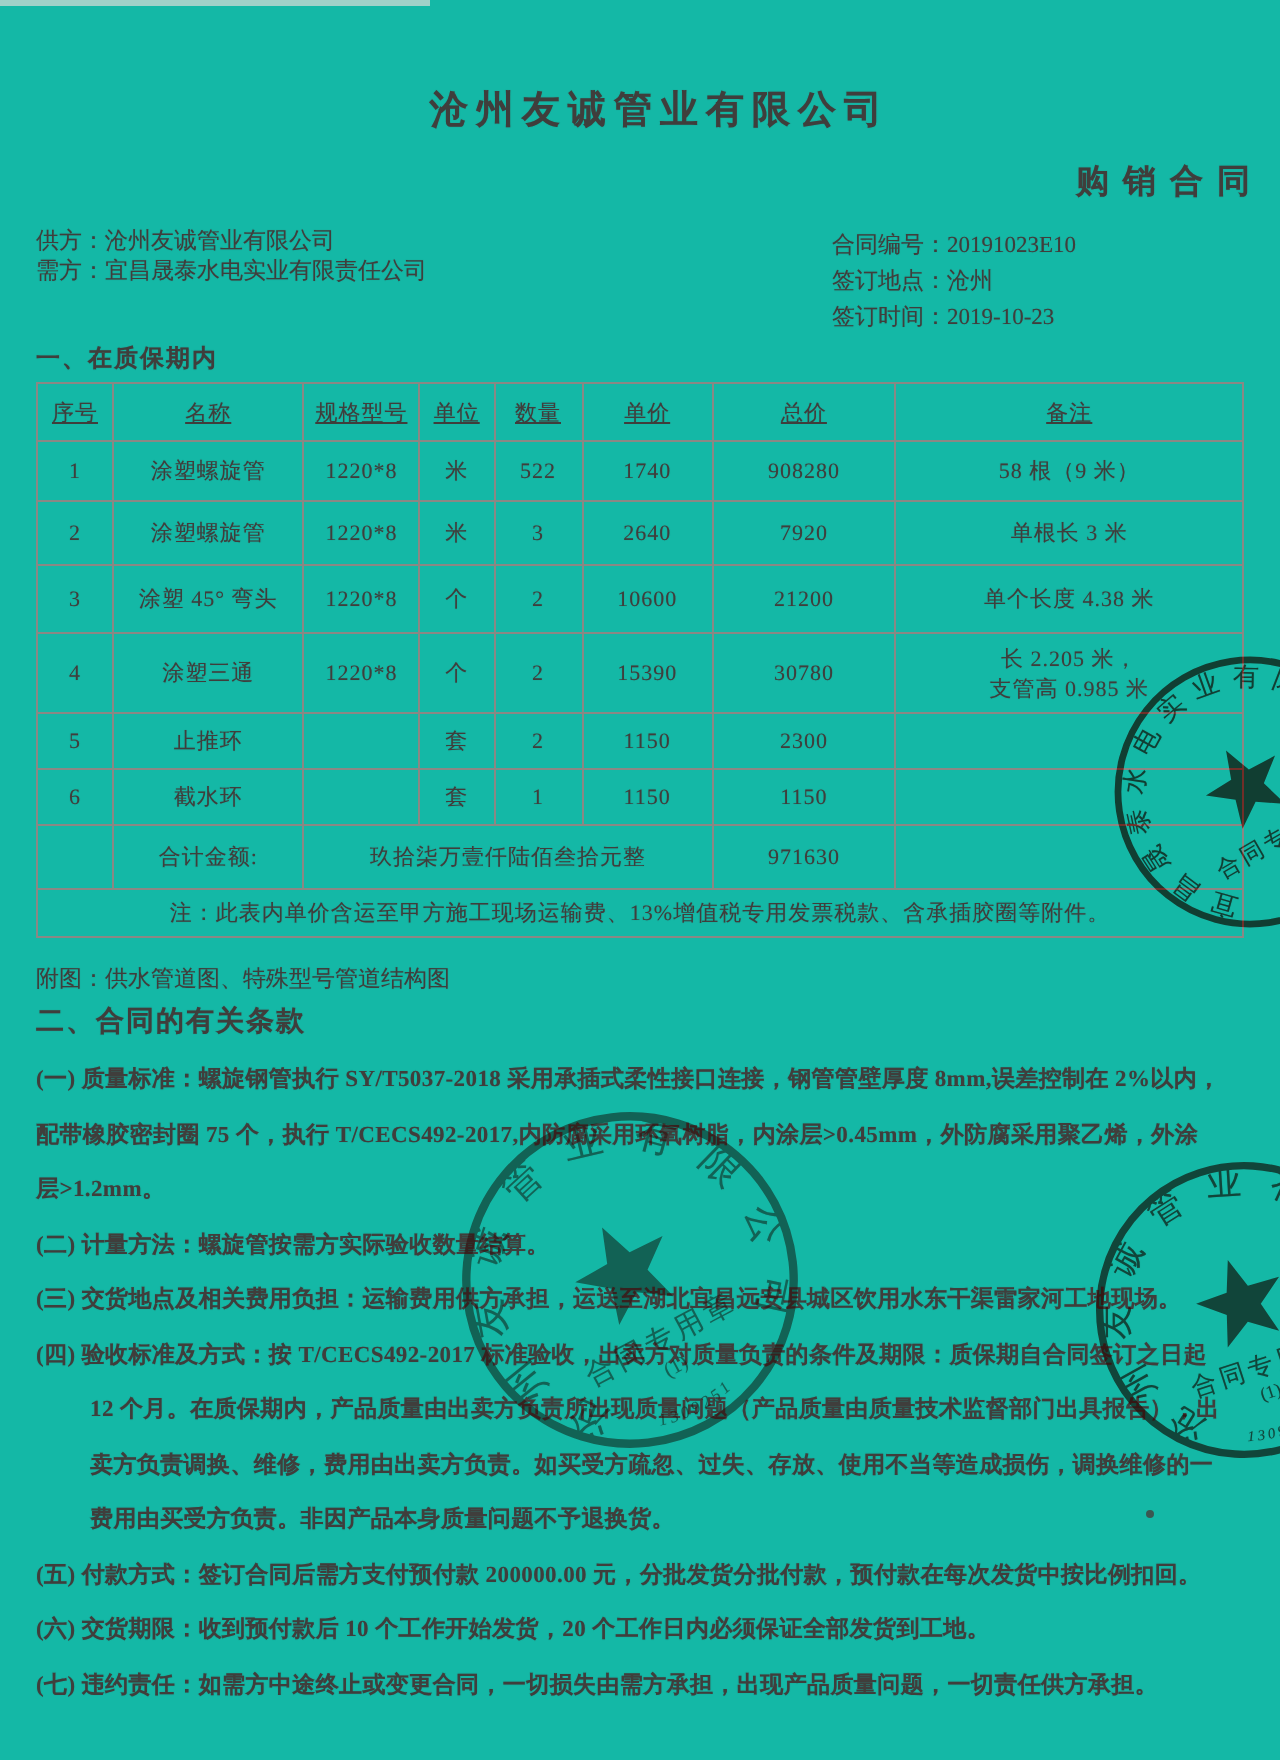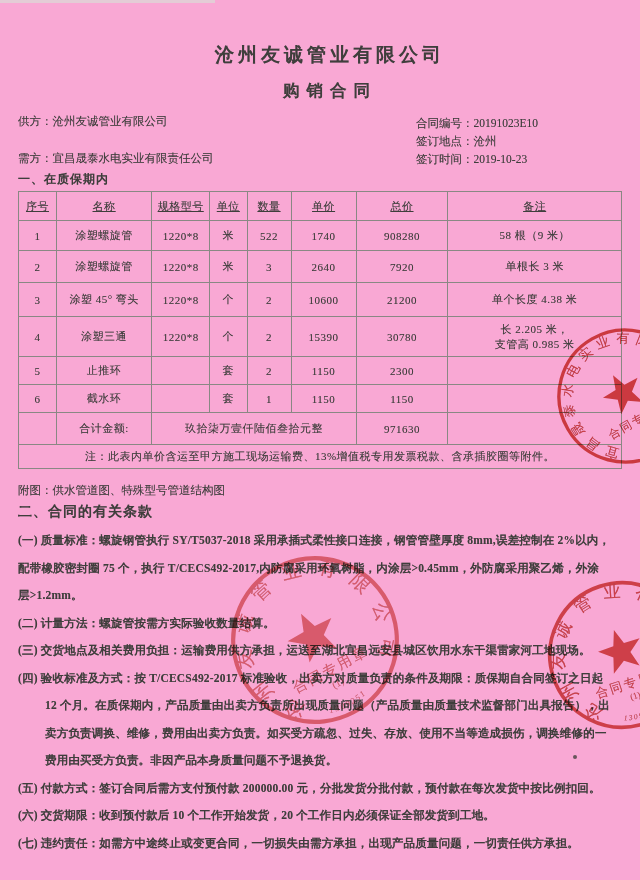--- a/index.html
+++ b/index.html
@@ -3,33 +3,33 @@
 <meta charset="utf-8">
 <style>
   :root{
     --text:#3f3e3c;
     --border:#8a8884;
     --red:#c8382e;
   }
   html,body{margin:0;padding:0;background:#f3f2ef;}
   .page{
     position:relative;width:640px;height:880px;margin:0 auto;
-    background:#f9a8d4;overflow:hidden;
+    background:#14b8a6;overflow:hidden;
     font-family:"Liberation Serif","DejaVu Serif",serif;
     color:var(--text);
     text-shadow:0 0 .5px rgba(70,70,70,.45);
   }
   .content{padding:0 18px;position:relative;}
   .edge-top{position:absolute;left:0;top:0;width:215px;height:3px;background:#dcdbd7;opacity:.7;}
   h1.title{margin:42px 0 0;text-align:center;font-size:19px;font-weight:bold;letter-spacing:4px;transform:translateX(10px);}
-  h2.subtitle{margin:12px 0 0;text-align:center;font-size:16.5px;font-weight:bold;letter-spacing:7px;transform:translateX(10px);}
+  h2.subtitle{margin:12px 0 0;text-align:right;font-size:16.5px;font-weight:bold;letter-spacing:7px;transform:translateX(10px);}
   .info-row{display:flex;margin-top:12px;font-size:11.5px;}
   .info-left{flex:1;}
   .info-left .info-line{height:15px;line-height:15px;}
-  .info-left .info-line:first-child{margin-bottom:22px;}
+  .info-left .info-line:first-child{margin-bottom:0;}
   .info-right{width:206px;}
   .info-right .info-line{height:18px;line-height:18px;}
   .sec-heading{font-size:12px;font-weight:bold;letter-spacing:1px;margin-top:3px;height:17px;line-height:17px;}
   table.items{width:100%;border-collapse:collapse;margin-top:3px;table-layout:fixed;}
   table.items th,table.items td{
     border:1px solid var(--border);text-align:center;vertical-align:middle;
     font-size:11px;font-weight:normal;padding:1px 2px;white-space:pre-line;
     letter-spacing:.5px;overflow:hidden;
   }
   table.items th{height:26px;text-decoration:underline;}

